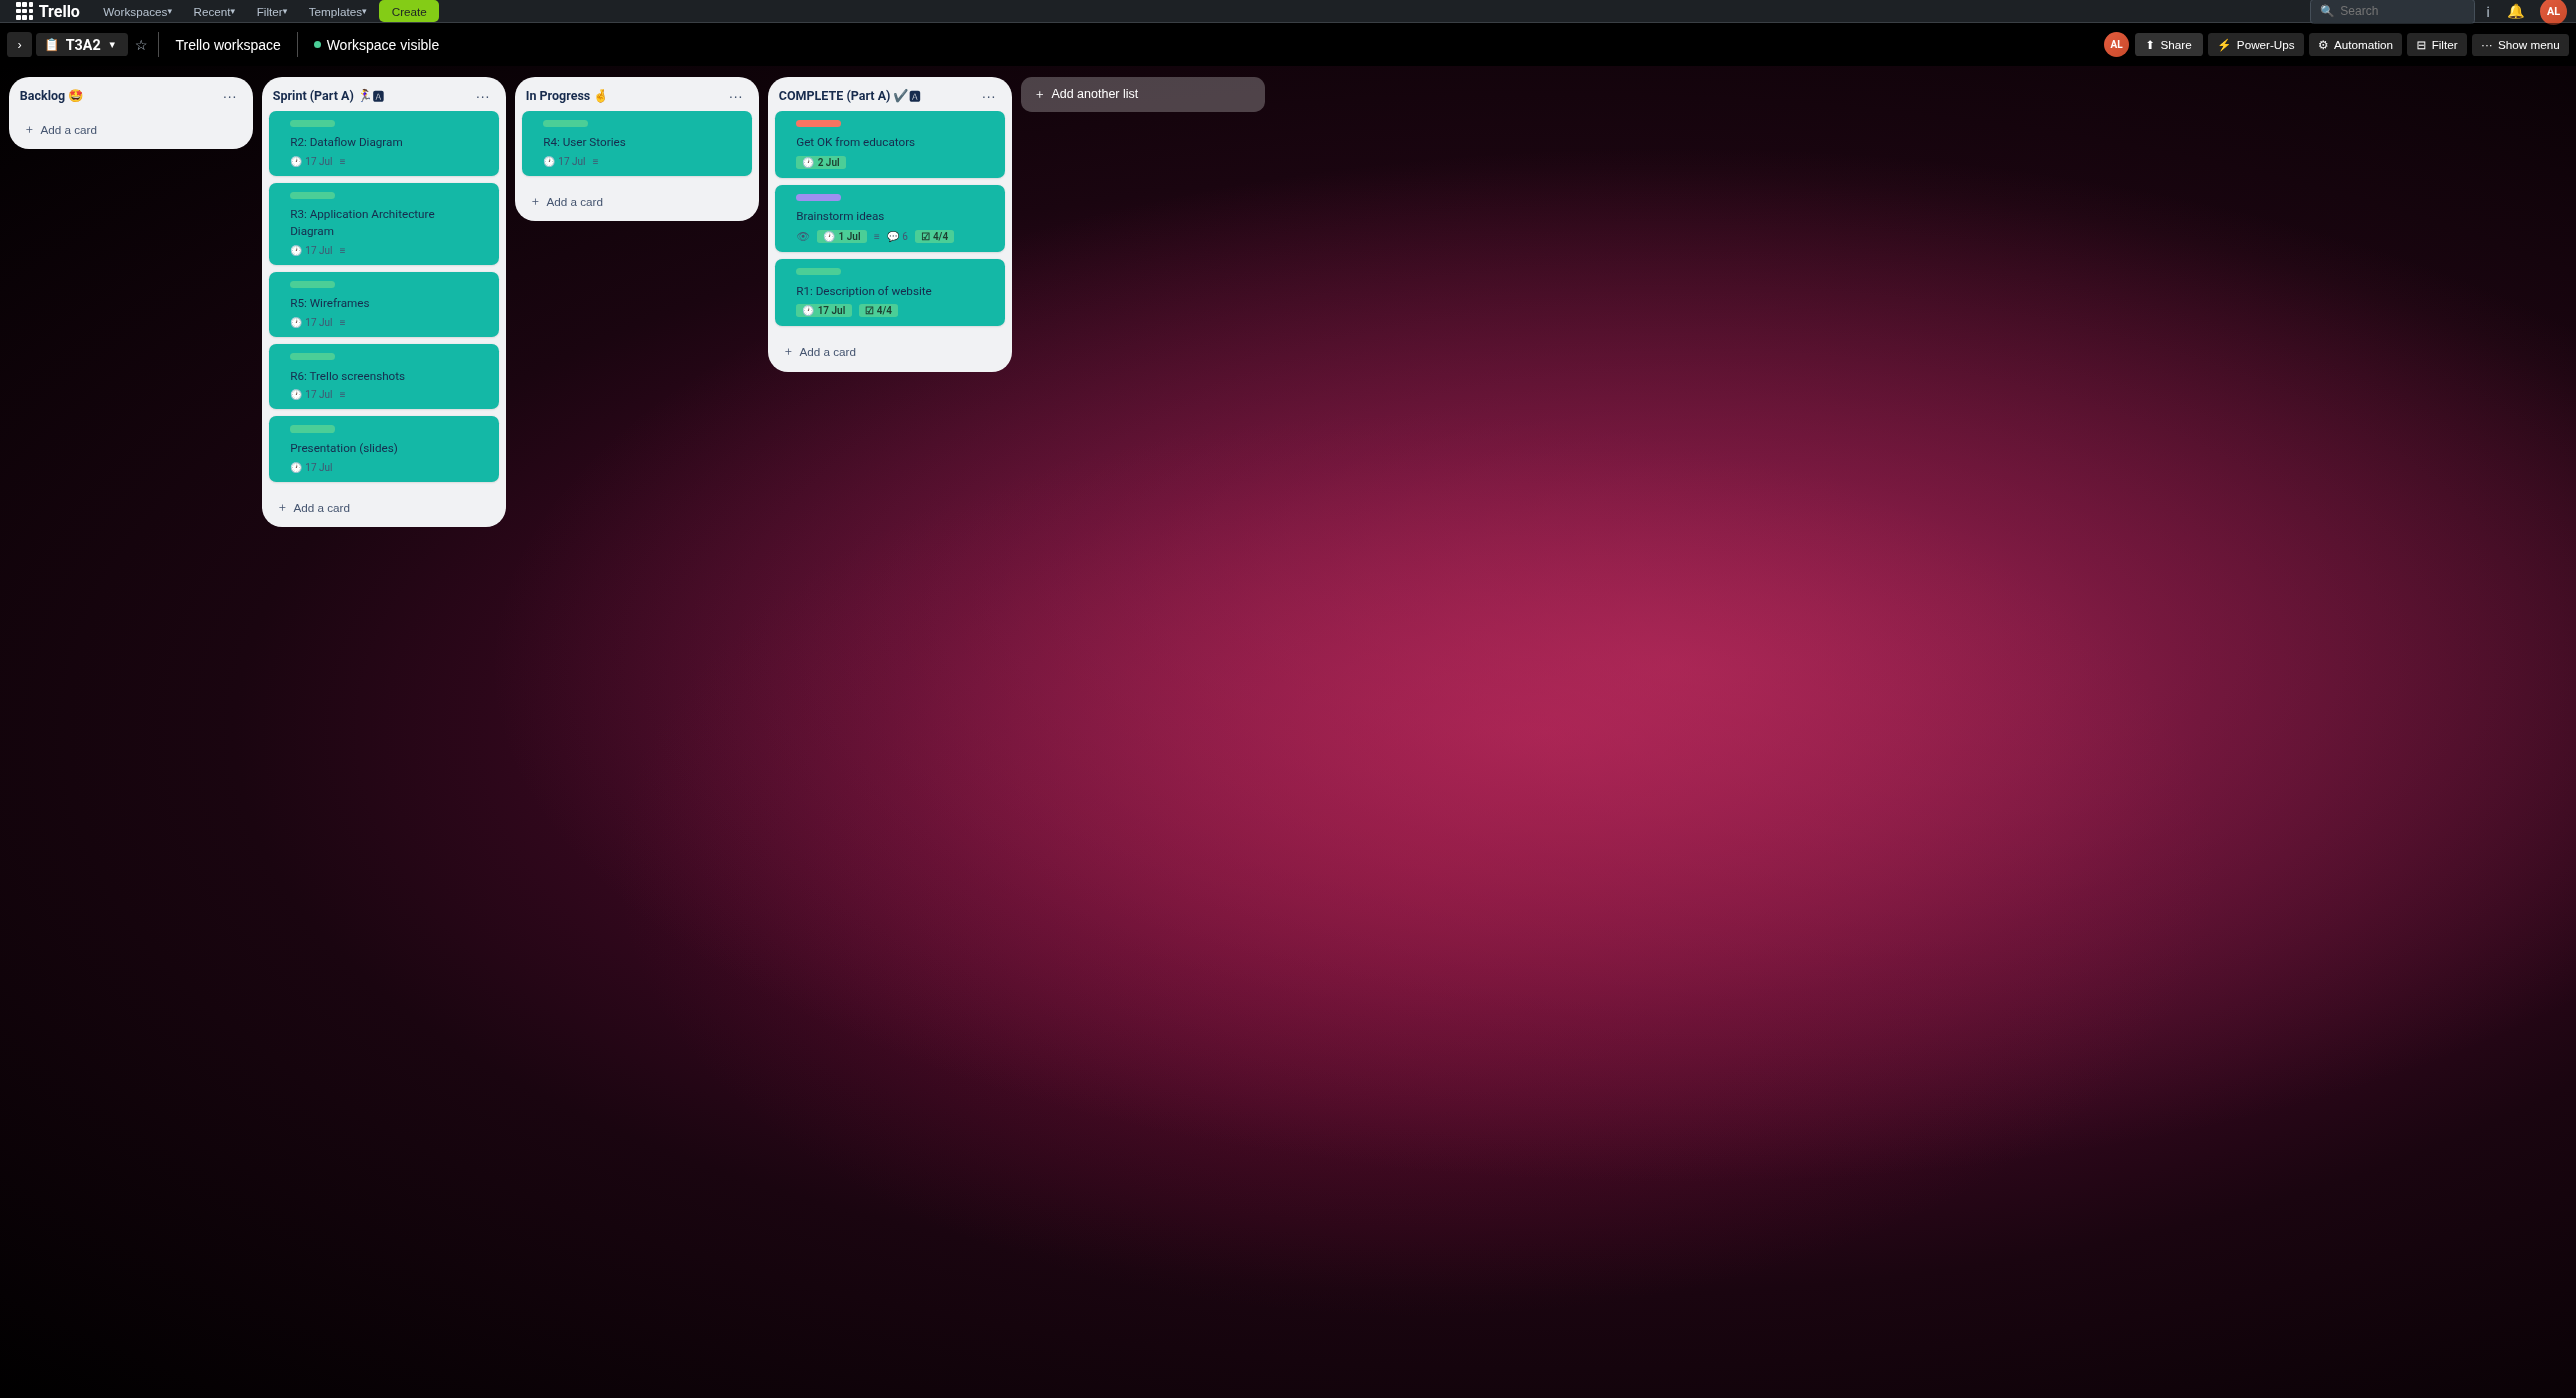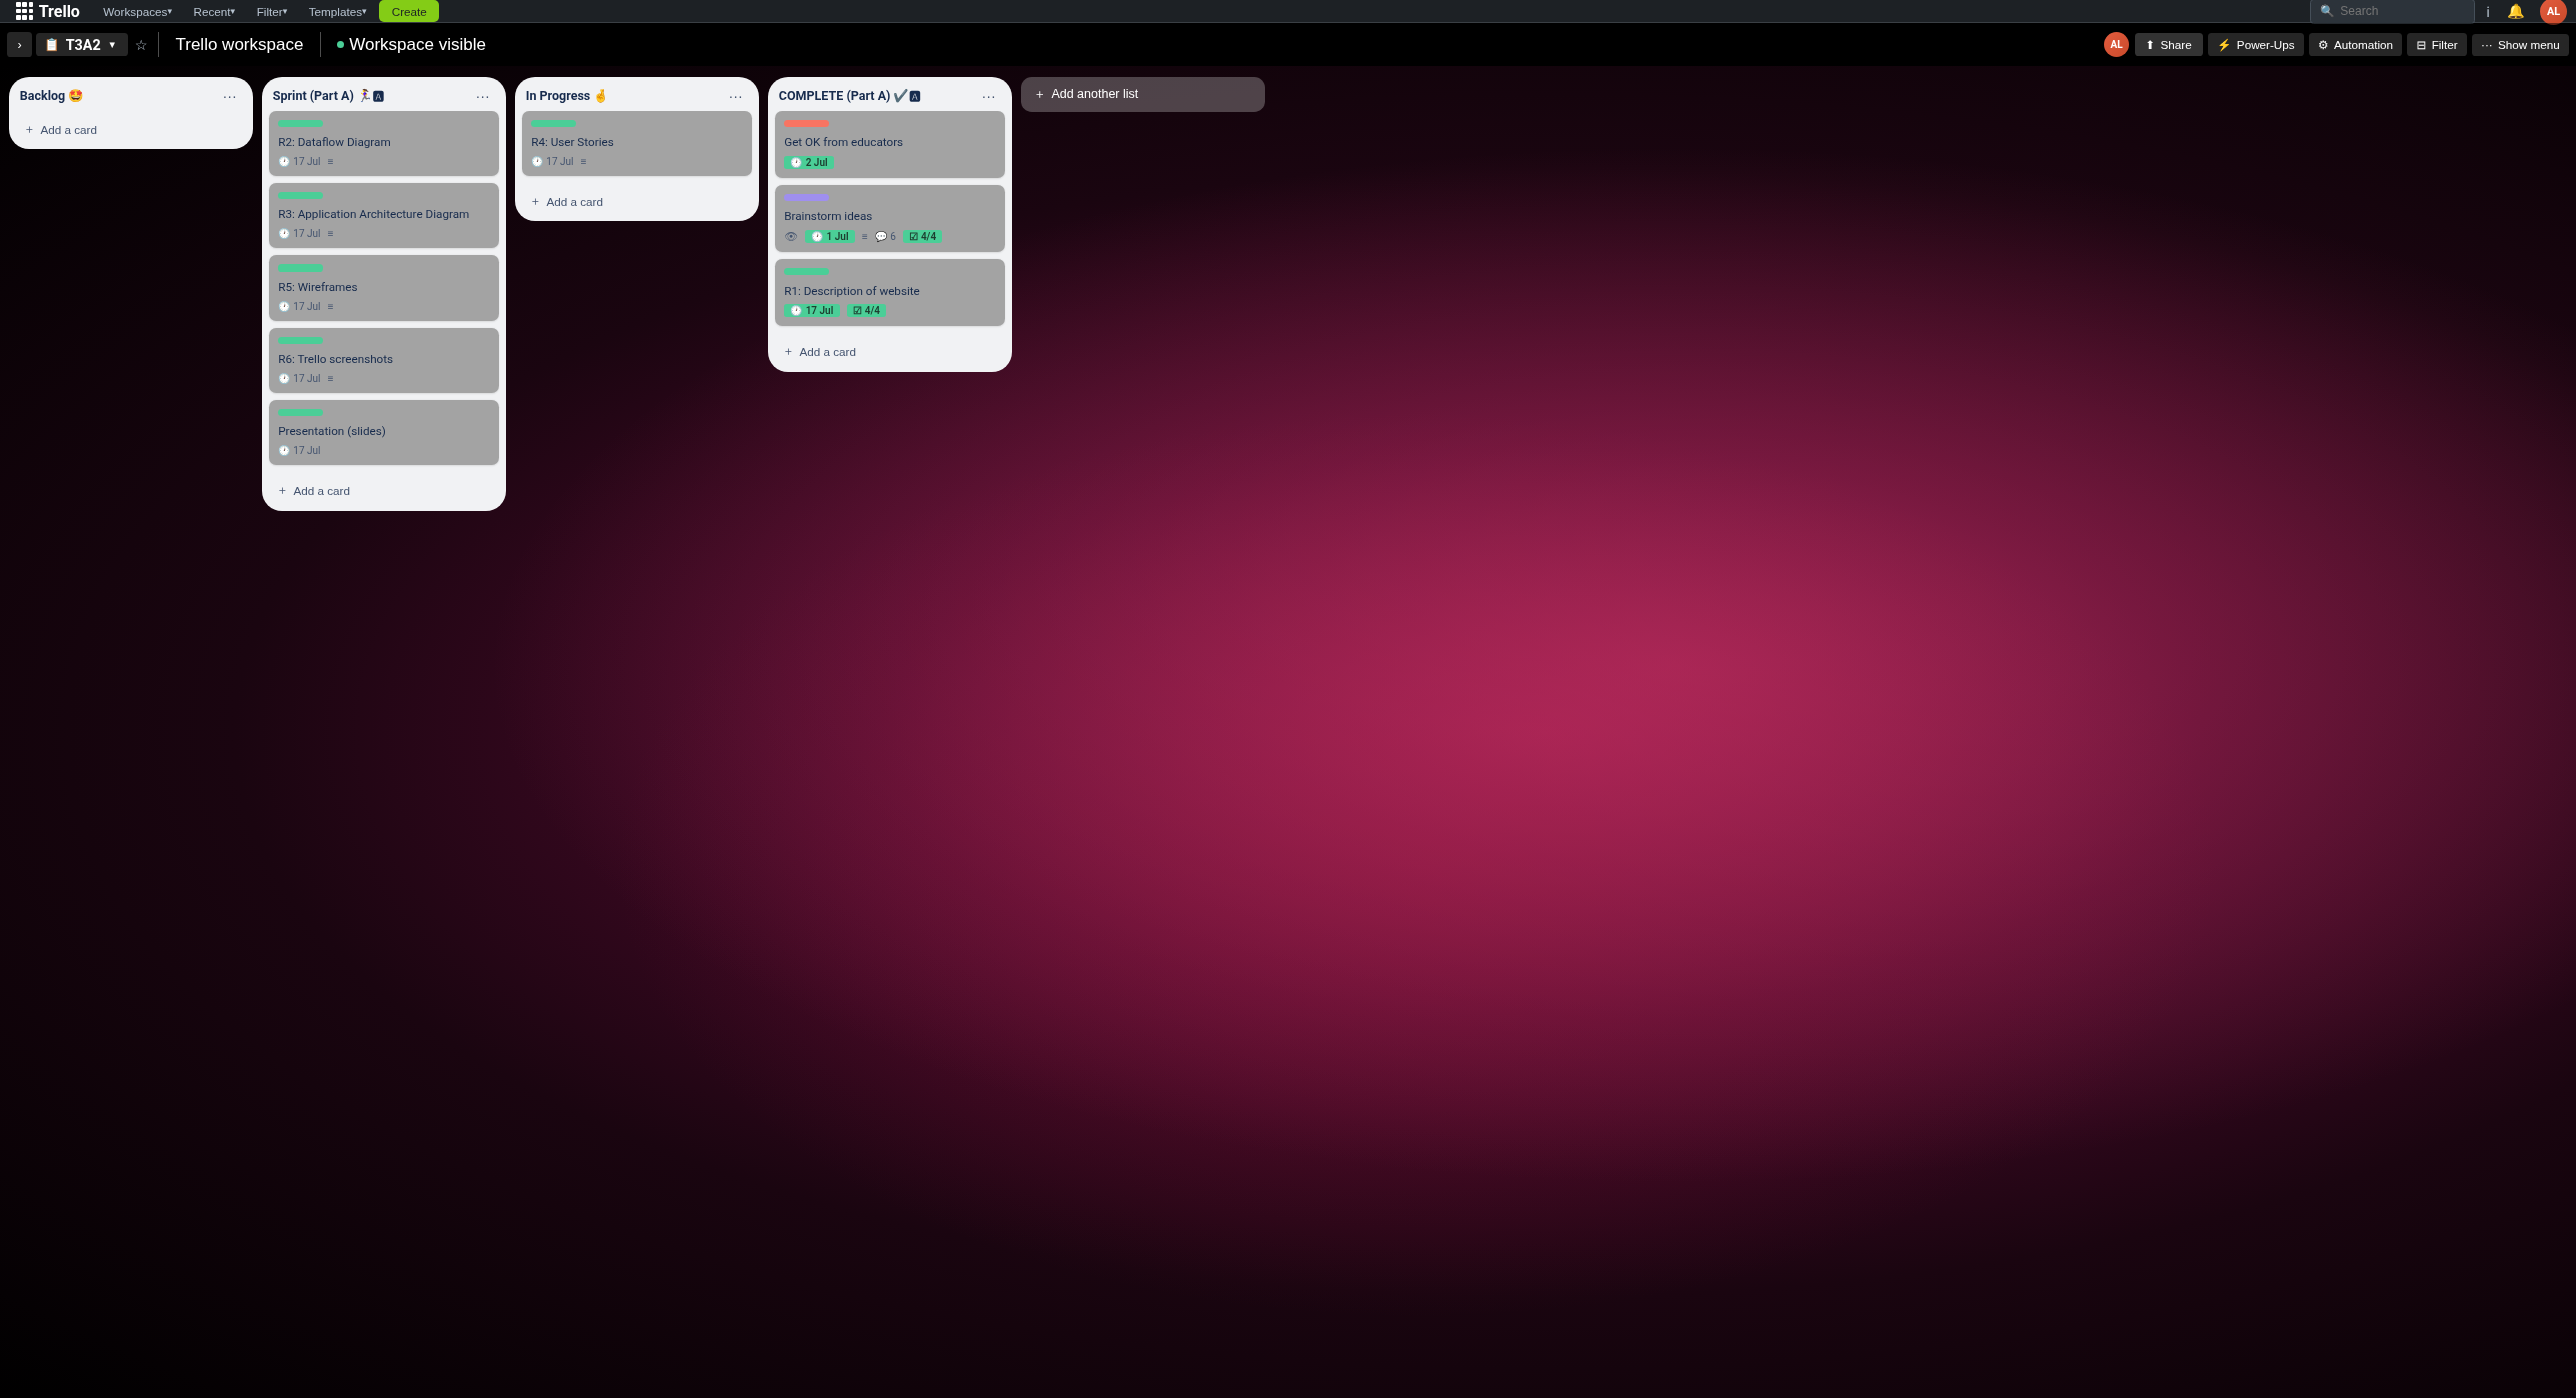--- a/index.html
+++ b/index.html
@@ -173,21 +173,21 @@
       background: rgba(255,255,255,0.3);
       margin: 0 3.6px;
     }
     .workspace-btn {
       display: flex;
       align-items: center;
       gap: 5.4px;
       background: none;
       border: none;
       color: #fff;
-      font-size: 17px;
+      font-size: 14px;
       cursor: pointer;
       padding: 4.5px 9px;
       border-radius: 3.6px;
     }
     .boardbar-right {
       margin-left: auto;
       display: flex;
       align-items: center;
       gap: 5.4px;
     }
@@ -294,24 +294,24 @@
 
     
     .cards {
       padding: 0 7.2px;
       overflow-y: auto;
       flex: 1;
     }
 
     
     .card {
-      background: #a3a3a3;
+      background: #14b8a6;
       border-radius: 7.2px;
       margin-bottom: 7.2px;
-      padding: 9px 9px;
+      padding: 9px 21px;
       box-shadow: 0 0.9px 1.8px rgba(0,0,0,0.1);
       cursor: pointer;
     }
     .card-label {
       height: 7.2px;
       border-radius: 3.6px;
       margin-bottom: 7.2px;
     }
     .label-green { background: #4bce97; width: 45px; }
     .label-red { background: #f87462; width: 45px; }

